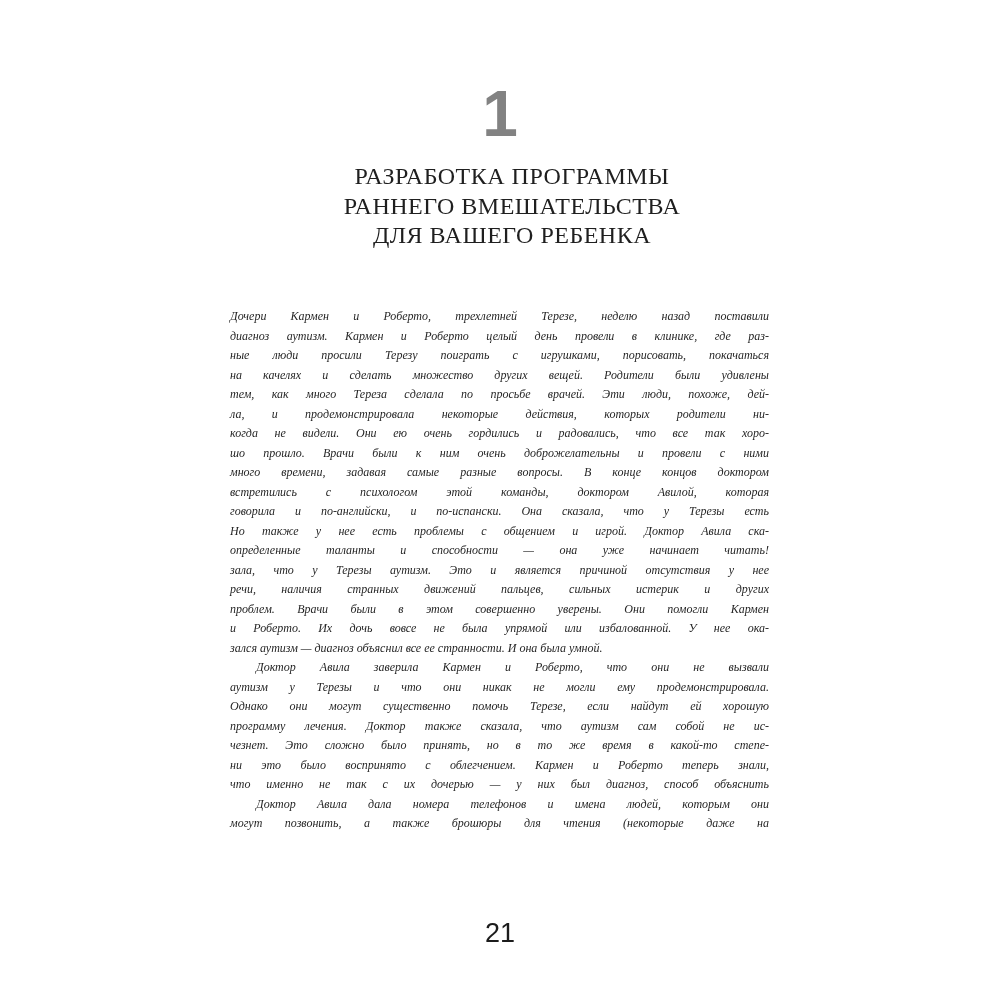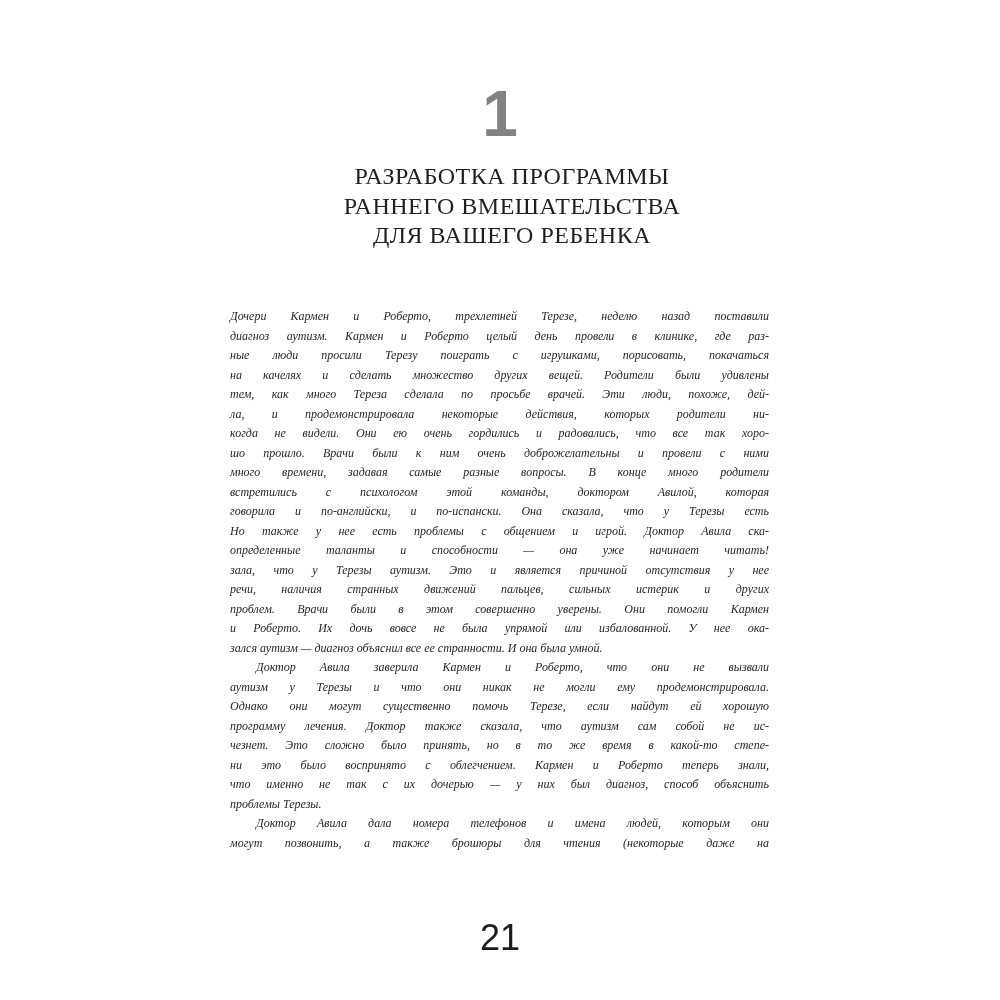--- a/index.html
+++ b/index.html
@@ -65,21 +65,21 @@
   .line.indent {
     text-indent: 26px;
   }
   .page-number {
     position: absolute;
     top: 920px;
     left: 0;
     width: 100%;
     text-align: center;
     font-family: "Liberation Sans", sans-serif;
-    font-size: 36px;
+    font-size: 27px;
     line-height: 1;
     color: #1c1c1c;
   }
 </style>
 </head>
 <body>
 
 <div class="page">
   <div class="chapter-number">1</div>
 
@@ -92,40 +92,39 @@
   <div class="body-text">
       <div>
         <div class="line">Дочери Кармен и Роберто, трехлетней Терезе, неделю назад поставили</div>
         <div class="line">диагноз аутизм. Кармен и Роберто целый день провели в клинике, где раз-</div>
         <div class="line">ные люди просили Терезу поиграть с игрушками, порисовать, покачаться</div>
         <div class="line">на качелях и сделать множество других вещей. Родители были удивлены</div>
         <div class="line">тем, как много Тереза сделала по просьбе врачей. Эти люди, похоже, дей-</div>
         <div class="line">ла, и продемонстрировала некоторые действия, которых родители ни-</div>
         <div class="line">когда не видели. Они ею очень гордились и радовались, что все так хоро-</div>
         <div class="line">шо прошло. Врачи были к ним очень доброжелательны и провели с ними</div>
-        <div class="line">много времени, задавая самые разные вопросы. В конце много родители</div>
+        <div class="line">много времени, задавая самые разные вопросы. В конце концов доктором</div>
         <div class="line">встретились с психологом этой команды, доктором Авилой, которая</div>
         <div class="line">говорила и по-английски, и по-испански. Она сказала, что у Терезы есть</div>
         <div class="line">Но также у нее есть проблемы с общением и игрой. Доктор Авила ска-</div>
         <div class="line">определенные таланты и способности — она уже начинает читать!</div>
         <div class="line">зала, что у Терезы аутизм. Это и является причиной отсутствия у нее</div>
         <div class="line">речи, наличия странных движений пальцев, сильных истерик и других</div>
         <div class="line">проблем. Врачи были в этом совершенно уверены. Они помогли Кармен</div>
         <div class="line">и Роберто. Их дочь вовсе не была упрямой или избалованной. У нее ока-</div>
         <div class="line end">зался аутизм — диагноз объяснил все ее странности. И она была умной.</div>
       </div>
       <div>
         <div class="line indent">Доктор Авила заверила Кармен и Роберто, что они не вызвали</div>
         <div class="line">аутизм у Терезы и что они никак не могли ему продемонстрировала.</div>
         <div class="line">Однако они могут существенно помочь Терезе, если найдут ей хорошую</div>
         <div class="line">программу лечения. Доктор также сказала, что аутизм сам собой не ис-</div>
         <div class="line">чезнет. Это сложно было принять, но в то же время в какой-то степе-</div>
         <div class="line">ни это было воспринято с облегчением. Кармен и Роберто теперь знали,</div>
         <div class="line">что именно не так с их дочерью — у них был диагноз, способ объяснить</div>
-        <div class="line end">проблемы Терезы.</div>
       </div>
       <div>
         <div class="line indent">Доктор Авила дала номера телефонов и имена людей, которым они</div>
         <div class="line">могут позвонить, а также брошюры для чтения (некоторые даже на</div>
       </div>
     </div>
 
   <div class="page-number">21</div>
 </div>
 

